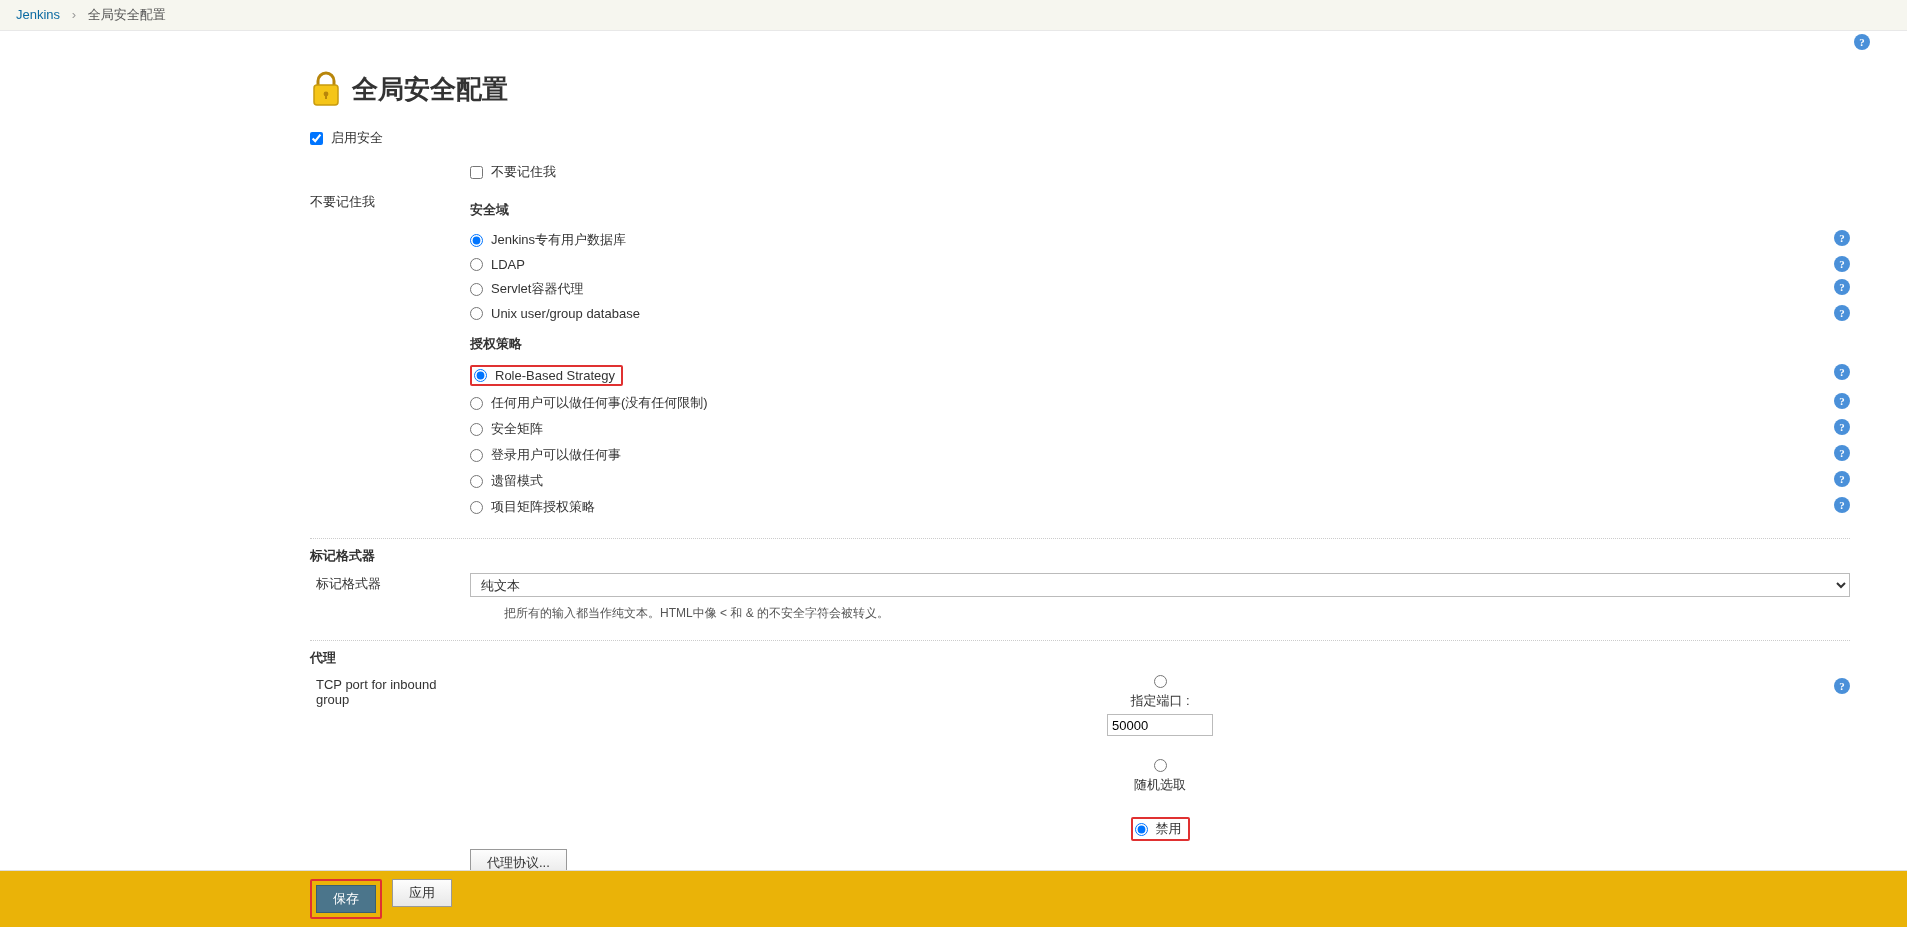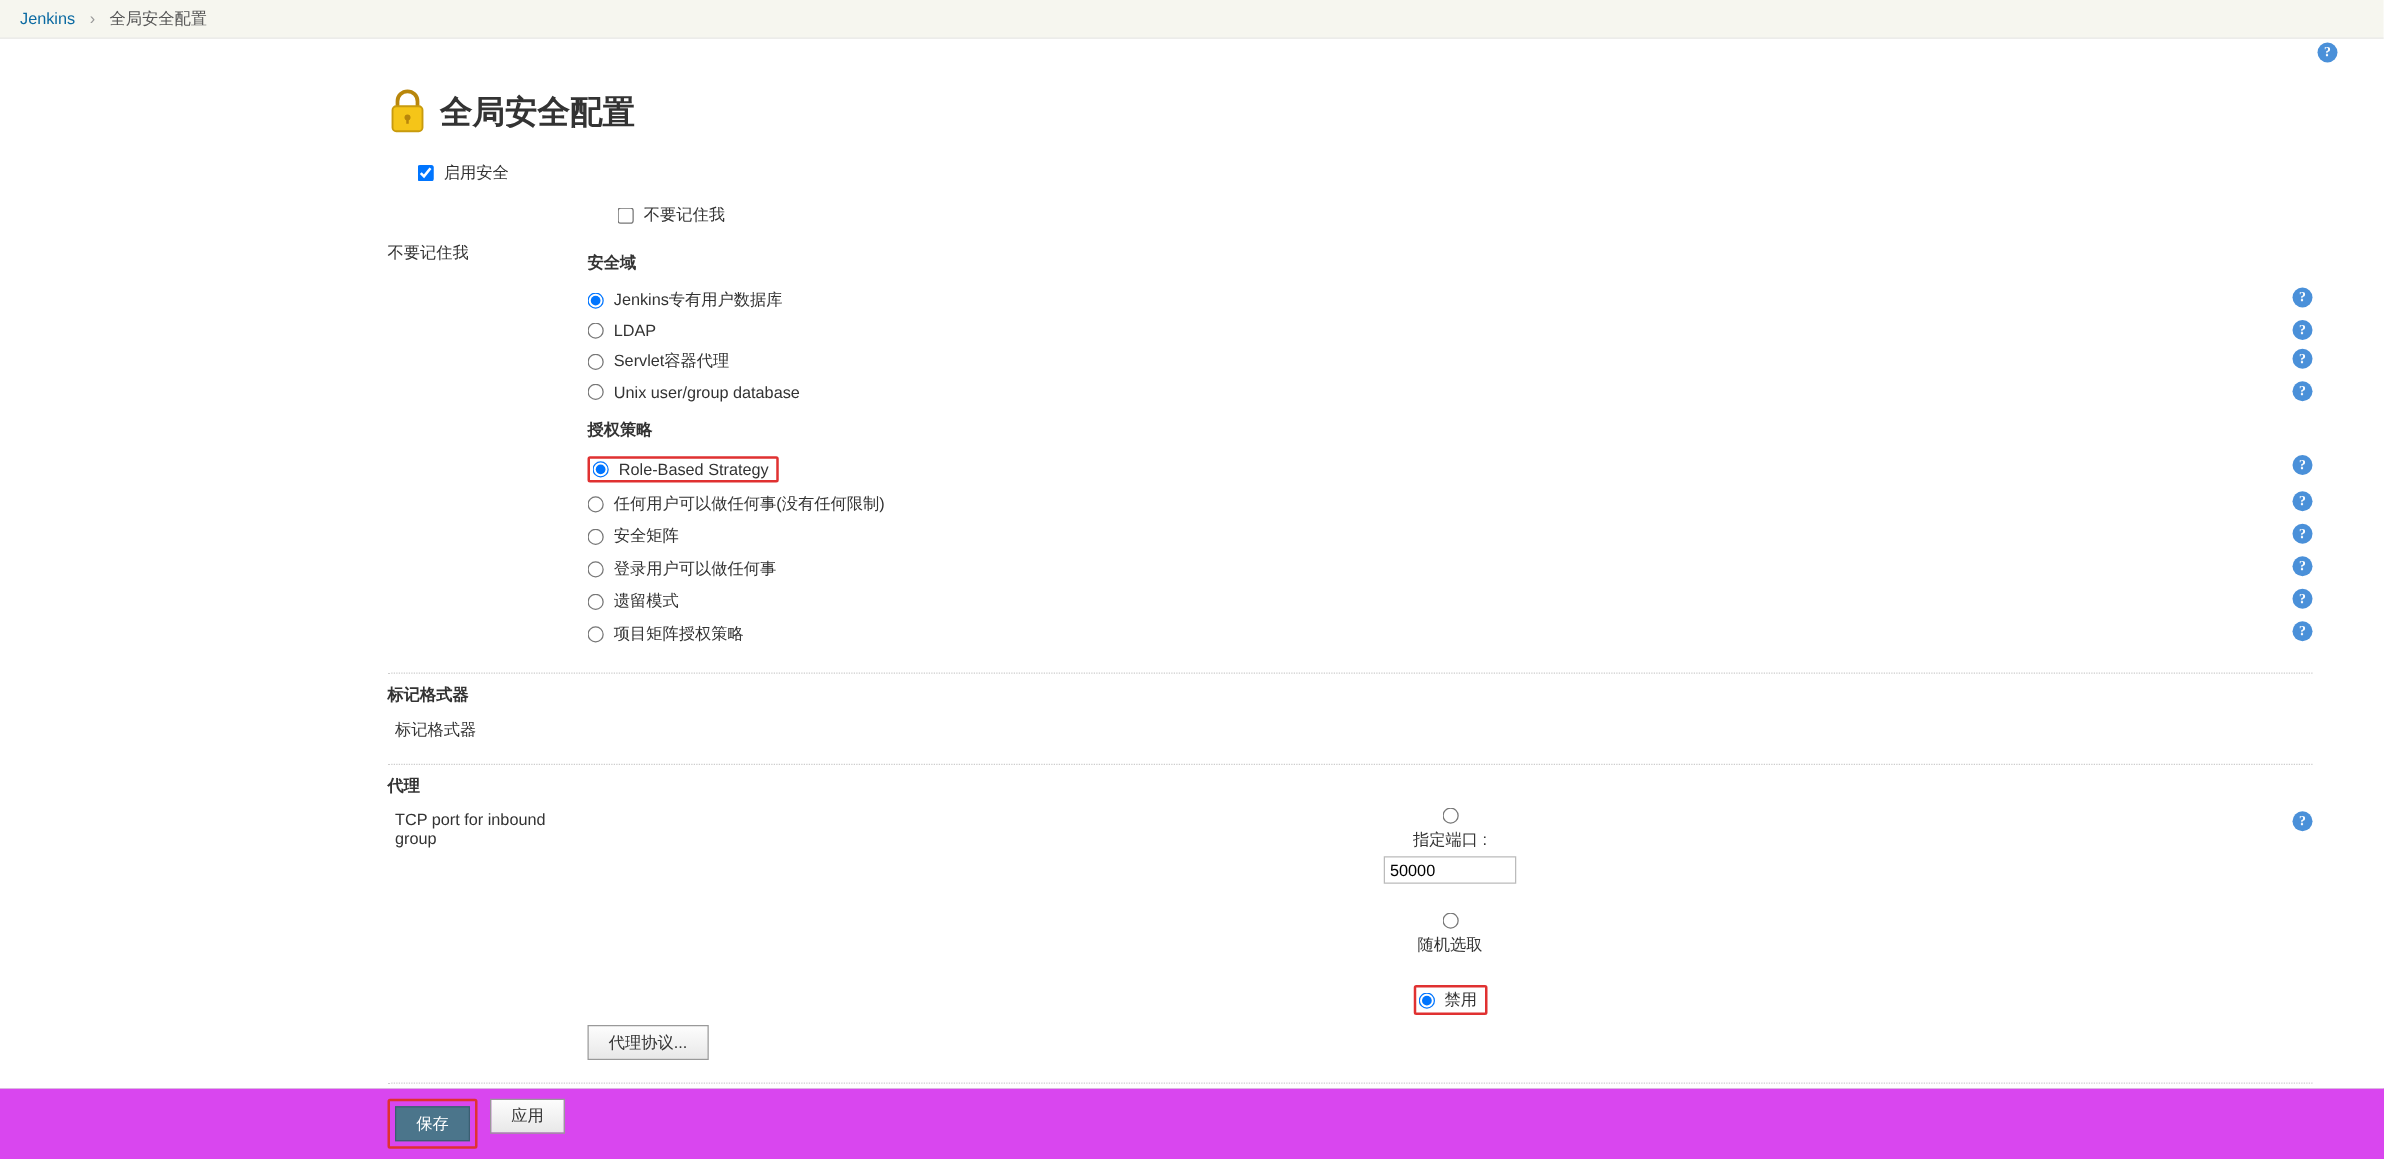--- a/index.html
+++ b/index.html
@@ -7,37 +7,37 @@
   .breadcrumb{background:#f6f6ef;border-bottom:1px solid #e8e8e8;padding:6px 16px;font-size:13px;color:#555;}
   .breadcrumb a{color:#0b6aa2;text-decoration:none;}
   .breadcrumb .sep{display:inline-block;margin:0 8px;color:#999;}
   .page{max-width:1560px;margin-left:310px;padding:40px 20px 20px 0;position:relative;}
   .title-row{display:flex;align-items:center;gap:10px;margin-bottom:22px;}
   .lock-icon svg{width:32px;height:36px;display:block;}
   h1{font-size:26px;font-weight:bold;color:#333;}
   .row{display:flex;align-items:flex-start;}
   .col-label{width:160px;flex:0 0 160px;padding-top:2px;font-size:13px;color:#333;}
   .col-content{flex:1;position:relative;}
-  .cb-row{display:flex;align-items:center;gap:8px;margin-bottom:6px;margin-left:24px;}
+  .cb-row{display:flex;align-items:center;gap:8px;margin-bottom:6px;}
   input[type=checkbox],input[type=radio]{margin:0;}
   .subheader{font-weight:bold;font-size:13px;margin:10px 0 8px 0;color:#333;}
   .opt{display:flex;align-items:center;gap:8px;padding:4px 0 4px 0;position:relative;}
   .opt.indent{padding-left:20px;}
   .help-floater{position:absolute;right:0;top:3px;}
   .help-icon{width:16px;height:16px;border-radius:50%;background:#4a90d9;color:#fff;font-weight:bold;font-size:11px;display:flex;align-items:center;justify-content:center;cursor:pointer;font-family:Georgia,serif;}
   .highlight-red{border:2px solid #e03131;padding:1px 6px 1px 2px;border-radius:2px;display:inline-flex;align-items:center;gap:8px;}
   .sec-title{font-weight:bold;font-size:13px;margin:18px 0 8px 0;border-top:1px dotted #ccc;padding-top:8px;}
   select.wide{width:100%;height:24px;background:#fff;border:1px solid #bbb;padding:0 6px;font-size:13px;color:#333;}
   .hint{font-size:12px;color:#555;margin-top:8px;padding-left:34px;}
   .inline-group{display:flex;align-items:center;gap:4px;flex-wrap:wrap;}
   input[type=number]{width:106px;height:22px;border:1px solid #bbb;padding:0 4px;font-size:13px;}
   .btn{display:inline-flex;align-items:center;justify-content:center;height:28px;padding:0 16px;font-size:13px;border:1px solid #999;background:linear-gradient(#fdfdfd,#e8e8e8);cursor:pointer;color:#333;}
   .btn-primary{background:#4b758b;color:#fff;border:1px solid #3a5f72;}
   .btn-row{margin-top:8px;}
-  .footer-bar{position:fixed;bottom:0;left:0;right:0;background:#d946ef;border-top:1px solid #ddd;padding:8px 0 8px 310px;display:flex;gap:10px;z-index:20;}
+  .footer-bar{position:fixed;bottom:0;left:0;right:0;background:#eab308;border-top:1px solid #ddd;padding:8px 0 8px 310px;display:flex;gap:10px;z-index:20;}
   .footer-bar .highlight-red{padding:4px;}
   .right-help{position:absolute;right:0;}
   .watermark{position:fixed;right:14px;bottom:36px;opacity:.25;font-size:12px;color:#555;display:flex;align-items:center;gap:4px;}
   .watermark svg{width:34px;height:20px;}
   .content-wrap{padding-bottom:80px;}
   hr.sep{border:none;border-top:1px dotted #ccc;margin:8px 0;}
 </style>
 </head>
 <body>
 
@@ -163,20 +163,26 @@
               <span class="help-icon">?</span>
             </span>
       </div>
 
     </div>
   </div>
 
   <div class="sec-title">标记格式器</div>
   <div class="row">
     <div class="col-label" style="padding-left:6px;">标记格式器</div>
+    <div class="col-content">
+      <select class="wide">
+        <option>纯文本</option>
+      </select>
+      <div class="hint">把所有的输入都当作纯文本。HTML中像 &lt; 和 &amp; 的不安全字符会被转义。</div>
+    </div>
   </div>
 
   <div class="sec-title">代理</div>
   <div class="row">
     <div class="col-label" style="padding-left:6px;">TCP port for inbound group</div>
     <div class="col-content">
       <div class="inline-group opt" style="padding:0;flex-direction:column;">
         <input type="radio" name="port" style="">
         <span>指定端口 :</span>
         <input type="number" value="50000" style="">

